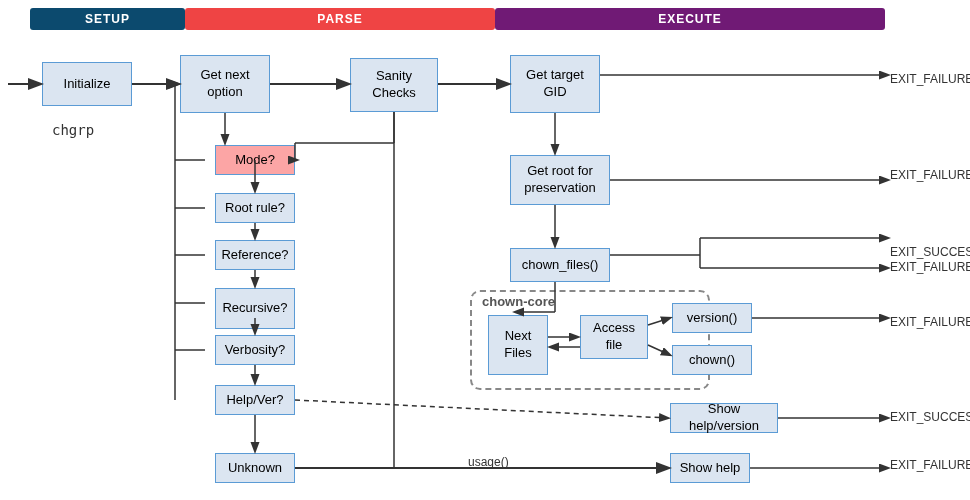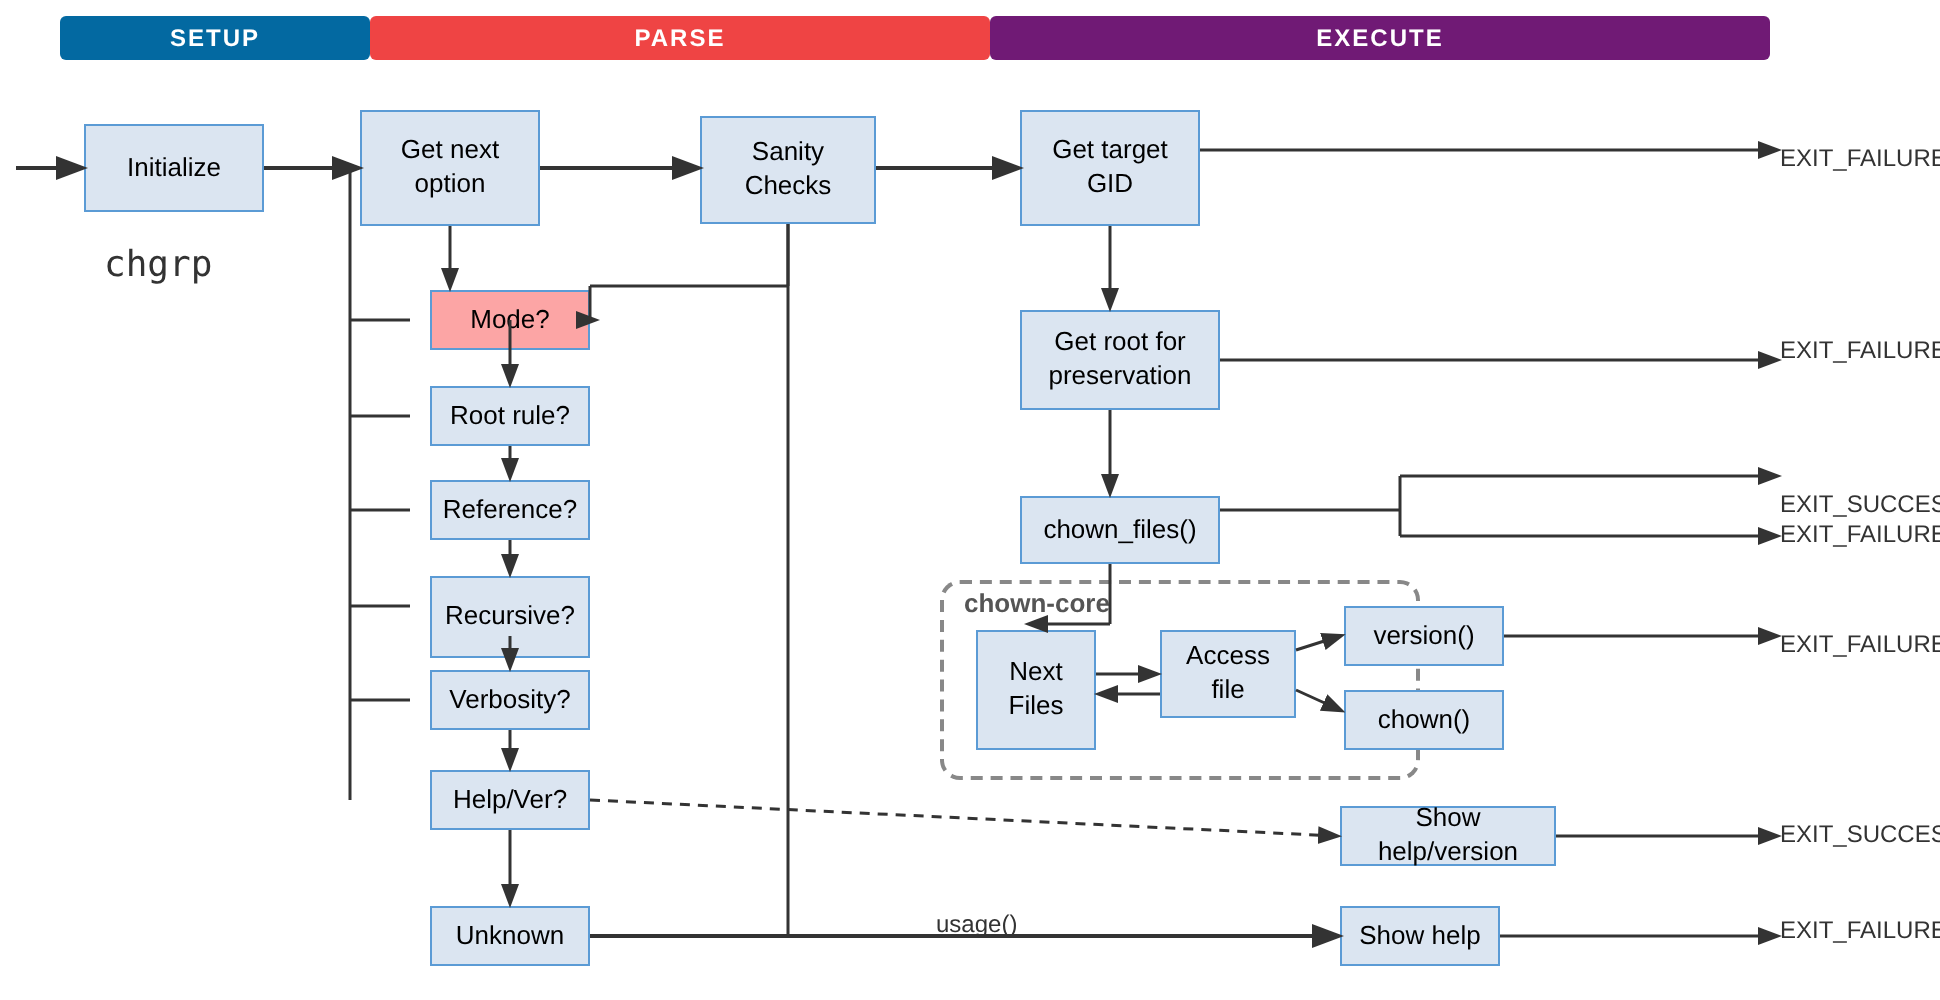--- a/index.html
+++ b/index.html
@@ -22,21 +22,21 @@
       align-items: center;
       justify-content: center;
       font-size: 12px;
       font-weight: bold;
       color: white;
       letter-spacing: 1px;
     }
     .phase-setup {
       left: 30px;
       width: 155px;
-      background: #0369a1;
+      background: #0c4a6e;
       border-radius: 3px;
     }
     .phase-parse {
       left: 185px;
       width: 310px;
       background: #ef4444;
       border-radius: 3px;
     }
     .phase-execute {
       left: 495px;
@@ -181,21 +181,21 @@
 </div>
 
 <div class="box" style="left:670px;top:403px;width:108px;height:30px;">
   <span>Show help/version</span>
 </div>
 
 <div class="box" style="left:670px;top:453px;width:80px;height:30px;">
   <span>Show help</span>
 </div>
 
-<div class="label-text" style="left:52px;top:122px;font-family:monospace;font-size:18px;">
+<div class="label-text" style="left:52px;top:122px;font-family:monospace;font-size:14px;">
   <span>chgrp</span>
 </div>
 
 <div class="label-text" style="left:468px;top:455px;">
   <span>usage()</span>
 </div>
 
 <div class="exit-text" style="left:890px;top:72px;">
   <span>EXIT_FAILURE</span>
 </div>

